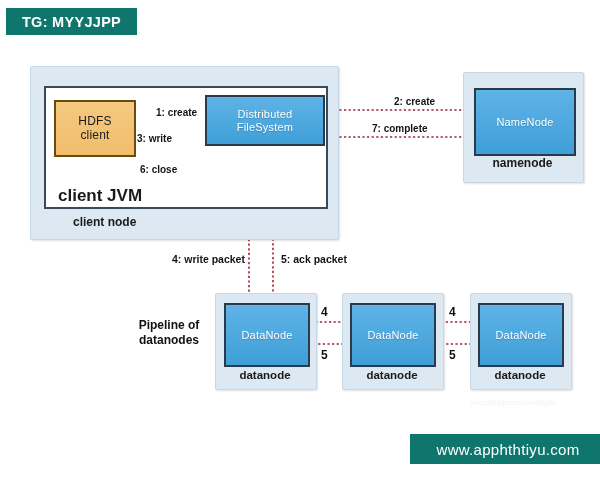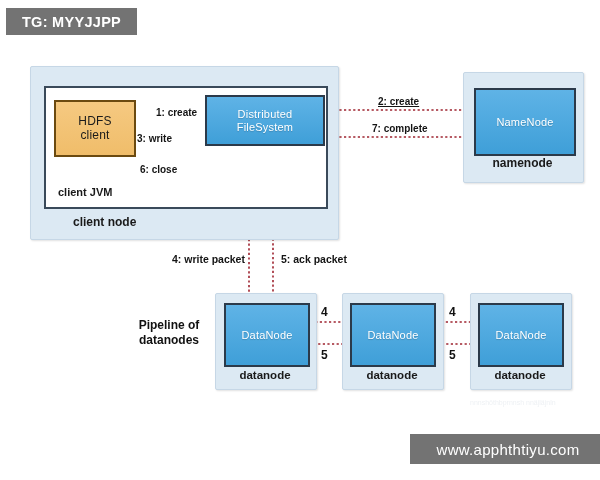--- a/index.html
+++ b/index.html
@@ -16,21 +16,21 @@
   }
   #canvas {
     position: absolute;
     left: 0; top: 0;
     width: 600px; height: 480px;
     background: #ffffff;
   }
   
   .watermark {
     position: absolute;
-    background: #737373;
+    background: #0f766e;
     color: #ffffff;
     font-family: "Liberation Sans", sans-serif;
     font-size: 15px;
     font-weight: bold;
     letter-spacing: 0.3px;
     display: flex;
     align-items: center;
     justify-content: center;
     white-space: nowrap;
   }
@@ -92,21 +92,21 @@
     color: #1b1b1b;
     text-shadow: none;
     font-size: 12px;
   }
   .node-box .lines { display: block; }
 
   
   .caption {
     position: absolute;
     font-family: "Liberation Sans", sans-serif;
-    font-size: 11px;
+    font-size: 17px;
     font-weight: bold;
     color: #1a1a1a;
     white-space: nowrap;
   }
   .caption.center {
     text-align: center;
   }
   
   .arrow-label {
     position: absolute;
@@ -198,21 +198,21 @@
       <span>Distributed</span><br>
       <span>FileSystem</span>
     </span>
   </div>
 
 
   <div class="arrow-label" style="left:137px; top:107px;margin-left:19px;">1: create</div>
   <div class="arrow-label" style="left:137px; top:133px;">3: write</div>
   <div class="arrow-label" style="left:140px; top:164px;">6: close</div>
 
-  <div class="arrow-label" style="left:378px; top:96px;text-decoration:underline;">2: create</div>
+  <div class="arrow-label" style="left:394px; top:96px;">2: create</div>
   <div class="arrow-label" style="left:372px; top:123px;">7: complete</div>
 
   <div class="panel" style="left:463px; top:72px; width:119px; height:109px;"></div>
   <div class="node-box" style="left:474px; top:88px; width:98px; height:64px;">
     <span>NameNode</span>
   </div>
   <div class="caption center" style="left:463px; top:156px; width:119px; font-size:12px;">namenode</div>
 
   <div class="arrow-label" style="left:172px; top:253px; font-size:10.5px;">4: write packet</div>
   <div class="arrow-label" style="left:281px; top:253px; font-size:10.5px;">5: ack packet</div>

